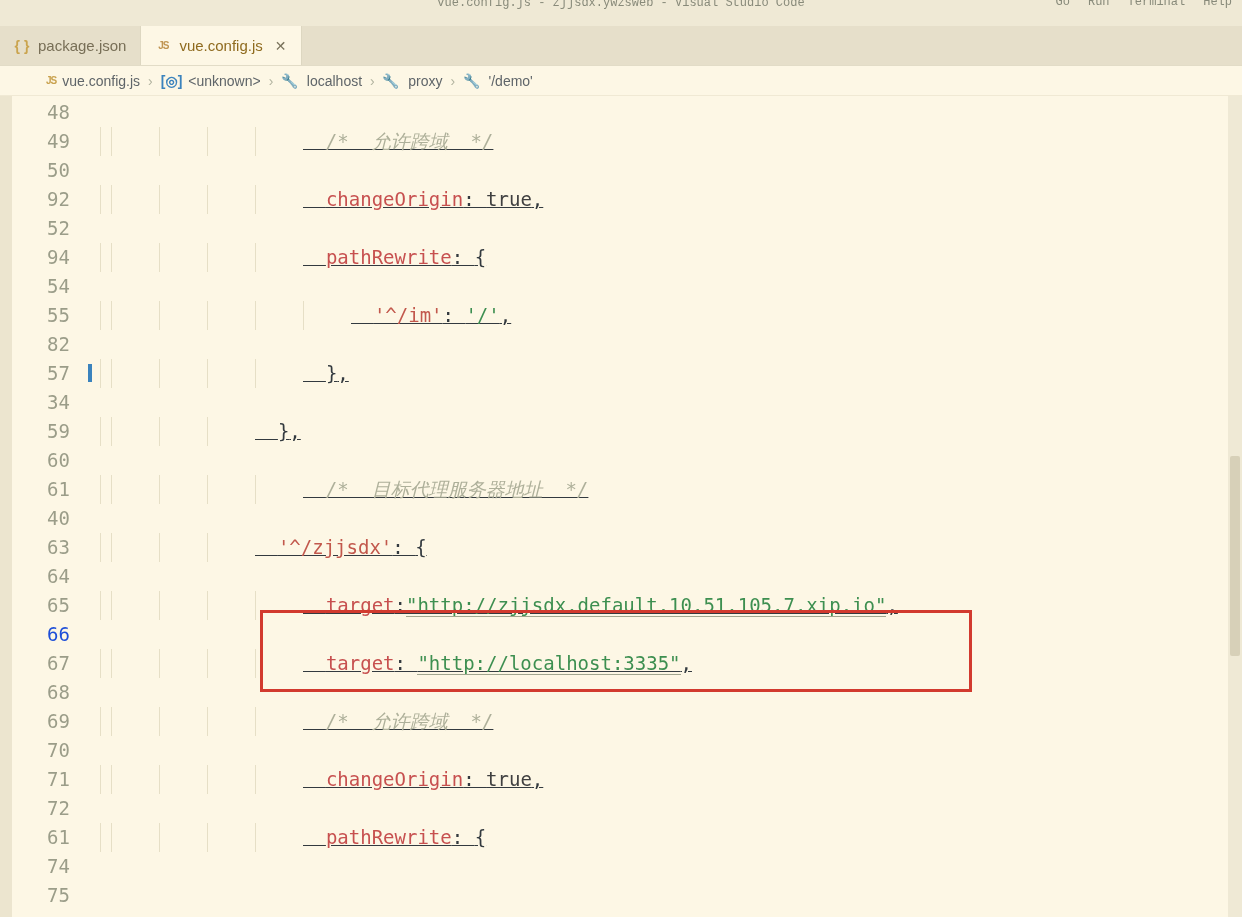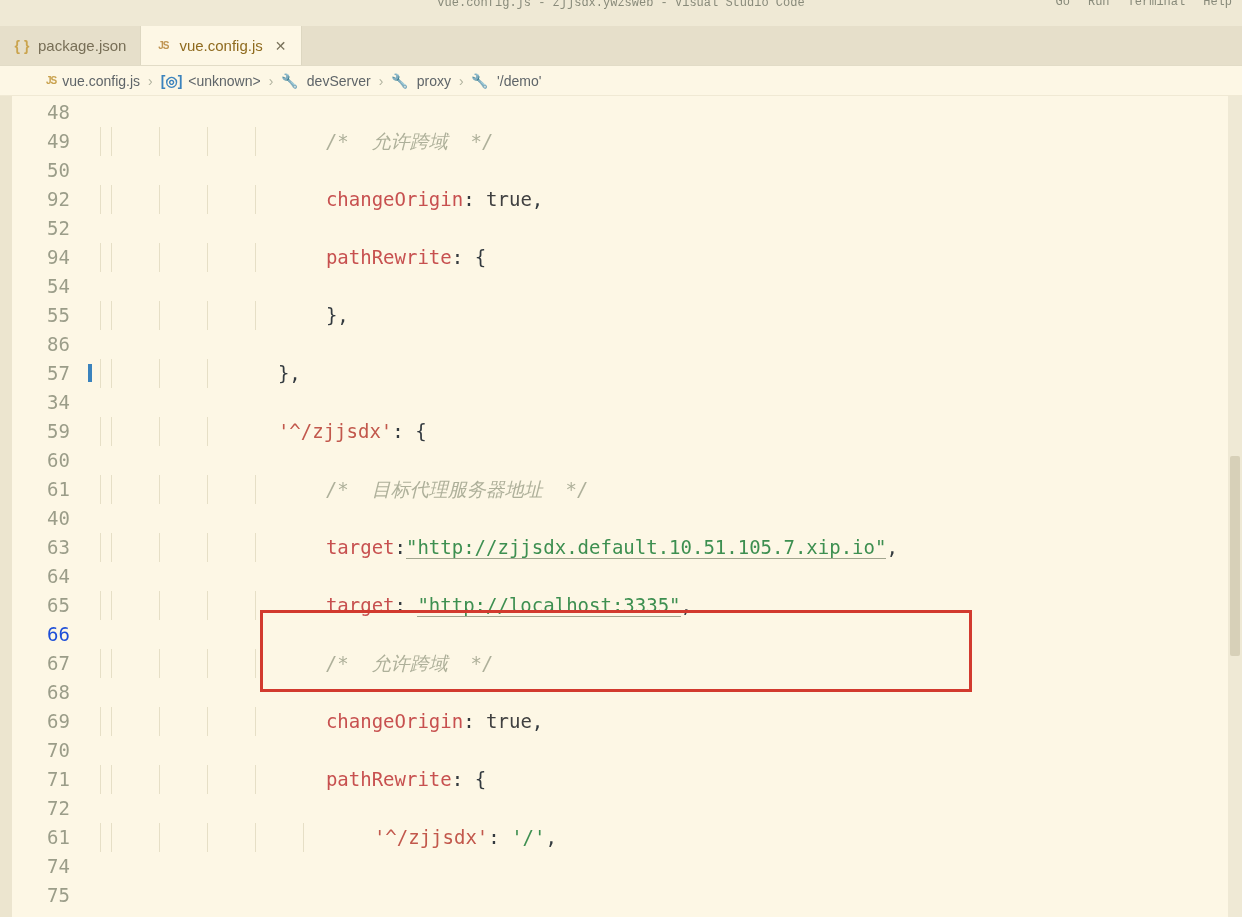--- a/index.html
+++ b/index.html
@@ -108,20 +108,21 @@
     content:"";position:absolute;right:2px;top:5px;width:4px;height:18px;
     background:#3b83bd;
   }
 
   .code{
     flex:1;padding-top:2px;
     position:relative;
     line-height:29px;
     white-space:pre;
     font-variant-ligatures:none;
+    text-decoration:underline;
   }
   .code .row{height:29px;padding-left:6px;position:relative}
   .ind{border-left:1px solid #e6dfc6;display:inline-block;height:29px;vertical-align:top}
   .i2{width:48px}
   .cprop{color:var(--red)}
   .cpunc{color:var(--text)}
   .cstr{color:var(--green)}
   .cstr2{color:#c2584c}
   .ccom{color:var(--comment);font-style:italic}
   .clink{border-bottom:1px solid var(--linkbar)}
@@ -169,41 +170,41 @@
 </div>
 
 <div class="crumbs">
   <span class="ic-js" style="background:#fff0;color:#c9a24f;font-weight:700;font-size:10px;">JS</span>
   <span class="ci">vue.config.js</span>
   <span class="sep">›</span>
   <span class="brkt">[<span style="color:#3b83bd">◎</span>]</span>
   <span class="ci">&lt;unknown&gt;</span>
   <span class="sep">›</span>
   <span class="wrench">🔧</span>
-  <span class="ci">devServer</span>
+  <span class="ci">localhost</span>
   <span class="sep">›</span>
   <span class="wrench">🔧</span>
   <span class="ci">proxy</span>
   <span class="sep">›</span>
   <span class="wrench">🔧</span>
   <span class="ci">'/demo'</span>
 </div>
 
 <div class="editor">
   <div class="folding-strip"></div>
   <div class="gutter">
     <div>48</div>
     <div>49</div>
     <div>50</div>
     <div>92</div>
     <div>52</div>
     <div>94</div>
     <div>54</div>
     <div>55</div>
-    <div>86</div>
+    <div>82</div>
     <div class="mark">57</div>
     <div>34</div>
     <div>59</div>
     <div>60</div>
     <div>61</div>
     <div>40</div>
     <div>63</div>
     <div>64</div>
     <div>65</div>
     <div class="a">66</div>
@@ -216,30 +217,30 @@
     <div>61</div>
     <div>74</div>
     <div>75</div>
     <div>76</div>
   </div>
 
   <div class="code">
 <div class="row"><span class="ind" style="width:11px"></span><span class="ind i2"></span><span class="ind i2"></span><span class="ind i2"></span><span class="ind i2"></span>  <span class="ccom">/*  允许跨域  */</span></div>
 <div class="row"><span class="ind" style="width:11px"></span><span class="ind i2"></span><span class="ind i2"></span><span class="ind i2"></span><span class="ind i2"></span>  <span class="cprop">changeOrigin</span><span class="cpunc">: </span><span class="cbool">true</span><span class="cpunc">,</span></div>
 <div class="row"><span class="ind" style="width:11px"></span><span class="ind i2"></span><span class="ind i2"></span><span class="ind i2"></span><span class="ind i2"></span>  <span class="cprop">pathRewrite</span><span class="cpunc">: </span><span class="cbrace">{</span></div>
+<div class="row"><span class="ind" style="width:11px"></span><span class="ind i2"></span><span class="ind i2"></span><span class="ind i2"></span><span class="ind i2"></span><span class="ind i2"></span>  <span class="cstr2">'^/im'</span><span class="cpunc">: </span><span class="cstr">'/'</span><span class="cpunc">,</span></div>
 <div class="row"><span class="ind" style="width:11px"></span><span class="ind i2"></span><span class="ind i2"></span><span class="ind i2"></span><span class="ind i2"></span>  <span class="cbrace">}</span><span class="cpunc">,</span></div>
 <div class="row"><span class="ind" style="width:11px"></span><span class="ind i2"></span><span class="ind i2"></span><span class="ind i2"></span>  <span class="cbrace">}</span><span class="cpunc">,</span></div>
+<div class="row"><span class="ind" style="width:11px"></span><span class="ind i2"></span><span class="ind i2"></span><span class="ind i2"></span><span class="ind i2"></span>  <span class="ccom">/*  目标代理服务器地址  */</span></div>
 <div class="row"><span class="ind" style="width:11px"></span><span class="ind i2"></span><span class="ind i2"></span><span class="ind i2"></span>  <span class="cstr2">'^/zjjsdx'</span><span class="cpunc">: </span><span class="cbrace">{</span></div>
-<div class="row"><span class="ind" style="width:11px"></span><span class="ind i2"></span><span class="ind i2"></span><span class="ind i2"></span><span class="ind i2"></span>  <span class="ccom">/*  目标代理服务器地址  */</span></div>
 <div class="row"><span class="ind" style="width:11px"></span><span class="ind i2"></span><span class="ind i2"></span><span class="ind i2"></span><span class="ind i2"></span>  <span class="cprop">target</span><span class="cpunc">:</span><span class="cstr clink">"http://zjjsdx.default.10.51.105.7.xip.io"</span><span class="cpunc">,</span></div>
 <div class="row"><span class="ind" style="width:11px"></span><span class="ind i2"></span><span class="ind i2"></span><span class="ind i2"></span><span class="ind i2"></span>  <span class="cprop">target</span><span class="cpunc">: </span><span class="cstr clink">"http://localhost:3335"</span><span class="cpunc">,</span></div>
 <div class="row"><span class="ind" style="width:11px"></span><span class="ind i2"></span><span class="ind i2"></span><span class="ind i2"></span><span class="ind i2"></span>  <span class="ccom">/*  允许跨域  */</span></div>
 <div class="row"><span class="ind" style="width:11px"></span><span class="ind i2"></span><span class="ind i2"></span><span class="ind i2"></span><span class="ind i2"></span>  <span class="cprop">changeOrigin</span><span class="cpunc">: </span><span class="cbool">true</span><span class="cpunc">,</span></div>
 <div class="row"><span class="ind" style="width:11px"></span><span class="ind i2"></span><span class="ind i2"></span><span class="ind i2"></span><span class="ind i2"></span>  <span class="cprop">pathRewrite</span><span class="cpunc">: </span><span class="cbrace">{</span></div>
-<div class="row"><span class="ind" style="width:11px"></span><span class="ind i2"></span><span class="ind i2"></span><span class="ind i2"></span><span class="ind i2"></span><span class="ind i2"></span>  <span class="cstr2">'^/zjjsdx'</span><span class="cpunc">: </span><span class="cstr">'/'</span><span class="cpunc">,</span></div>
 
 
 
 
 
 
 
 
 
 

